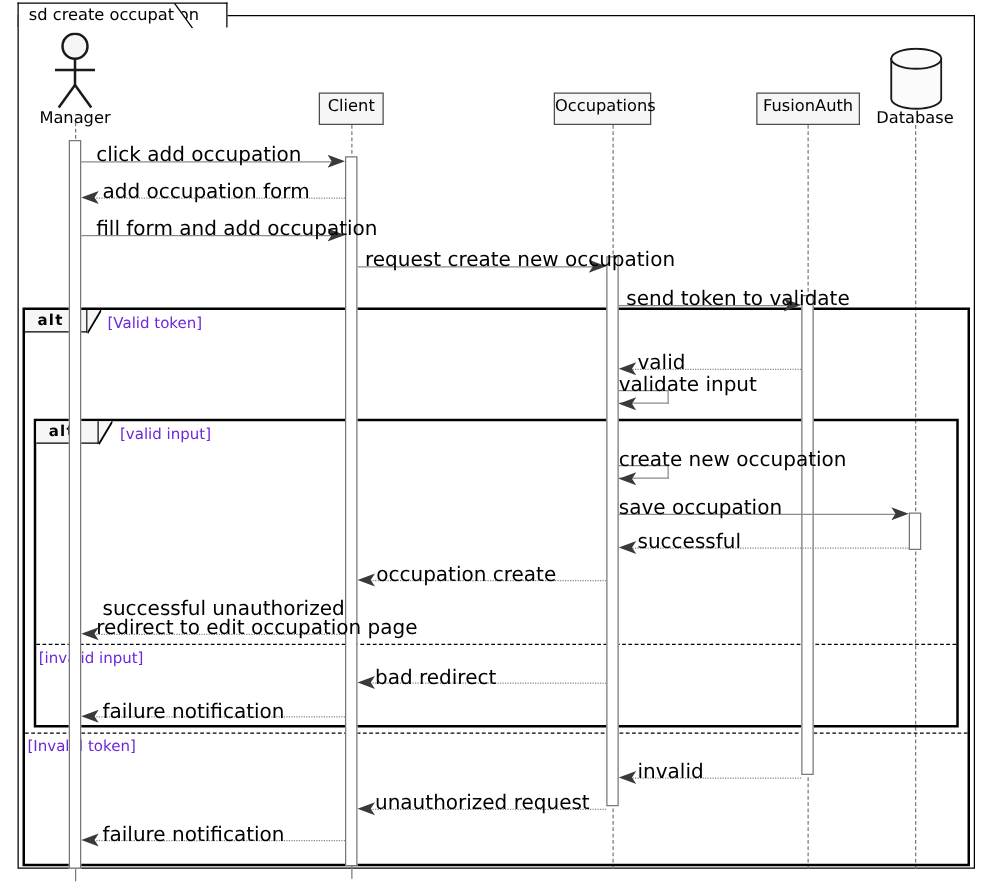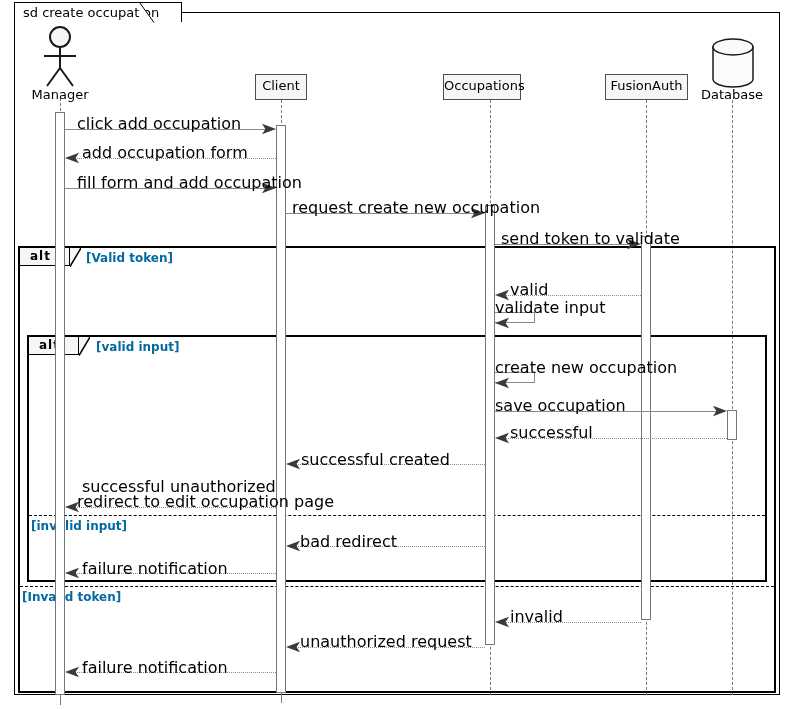--- a/index.html
+++ b/index.html
@@ -130,22 +130,22 @@
     color: #000000;
     padding-left: 10px;
     line-height: 17px;
     height: 18px;
   }
   .frag-tab-fold { position: absolute; }
   .frag-tab-fold svg { display: block; }
   .frag-guard {
     position: absolute;
     font-size: 12px;
-    font-weight: bold;
-    color: #0369a1;
+    font-weight: normal;
+    color: #6d28d9;
     white-space: nowrap;
   }
   .frag-divider {
     position: absolute;
     height: 0;
     border-top: 1px dashed #000000;
   }
   
   .stub {
     position: absolute;
@@ -323,21 +323,21 @@
       </svg>
   </div>
   <div class="msg-label" style="left:510px; top:423px;">successful</div>
 
   <div class="msg-line dotted" style="left:294px; top:464px; width:191px;"></div>
   <div class="arrow-head" style="left:286px; top:458px;">
     <svg width="14" height="12" viewBox="0 0 14 12">
         <path d="M0,6 L14,0.8 L10.6,6 L14,11.2 Z" fill="#3a3a3a"></path>
       </svg>
   </div>
-  <div class="msg-label" style="left:301px; top:450px;">successful created</div>
+  <div class="msg-label" style="left:301px; top:450px;">occupation create</div>
 
   <div class="msg-line dotted" style="left:73px; top:507px; width:203px;"></div>
   <div class="arrow-head" style="left:65px; top:501px;">
     <svg width="14" height="12" viewBox="0 0 14 12">
         <path d="M0,6 L14,0.8 L10.6,6 L14,11.2 Z" fill="#3a3a3a"></path>
       </svg>
   </div>
   <div class="msg-label" style="left:82px; top:477px;">successful unauthorized</div>
   <div class="msg-label" style="left:77px; top:492px;">redirect to edit occupation page</div>
 

